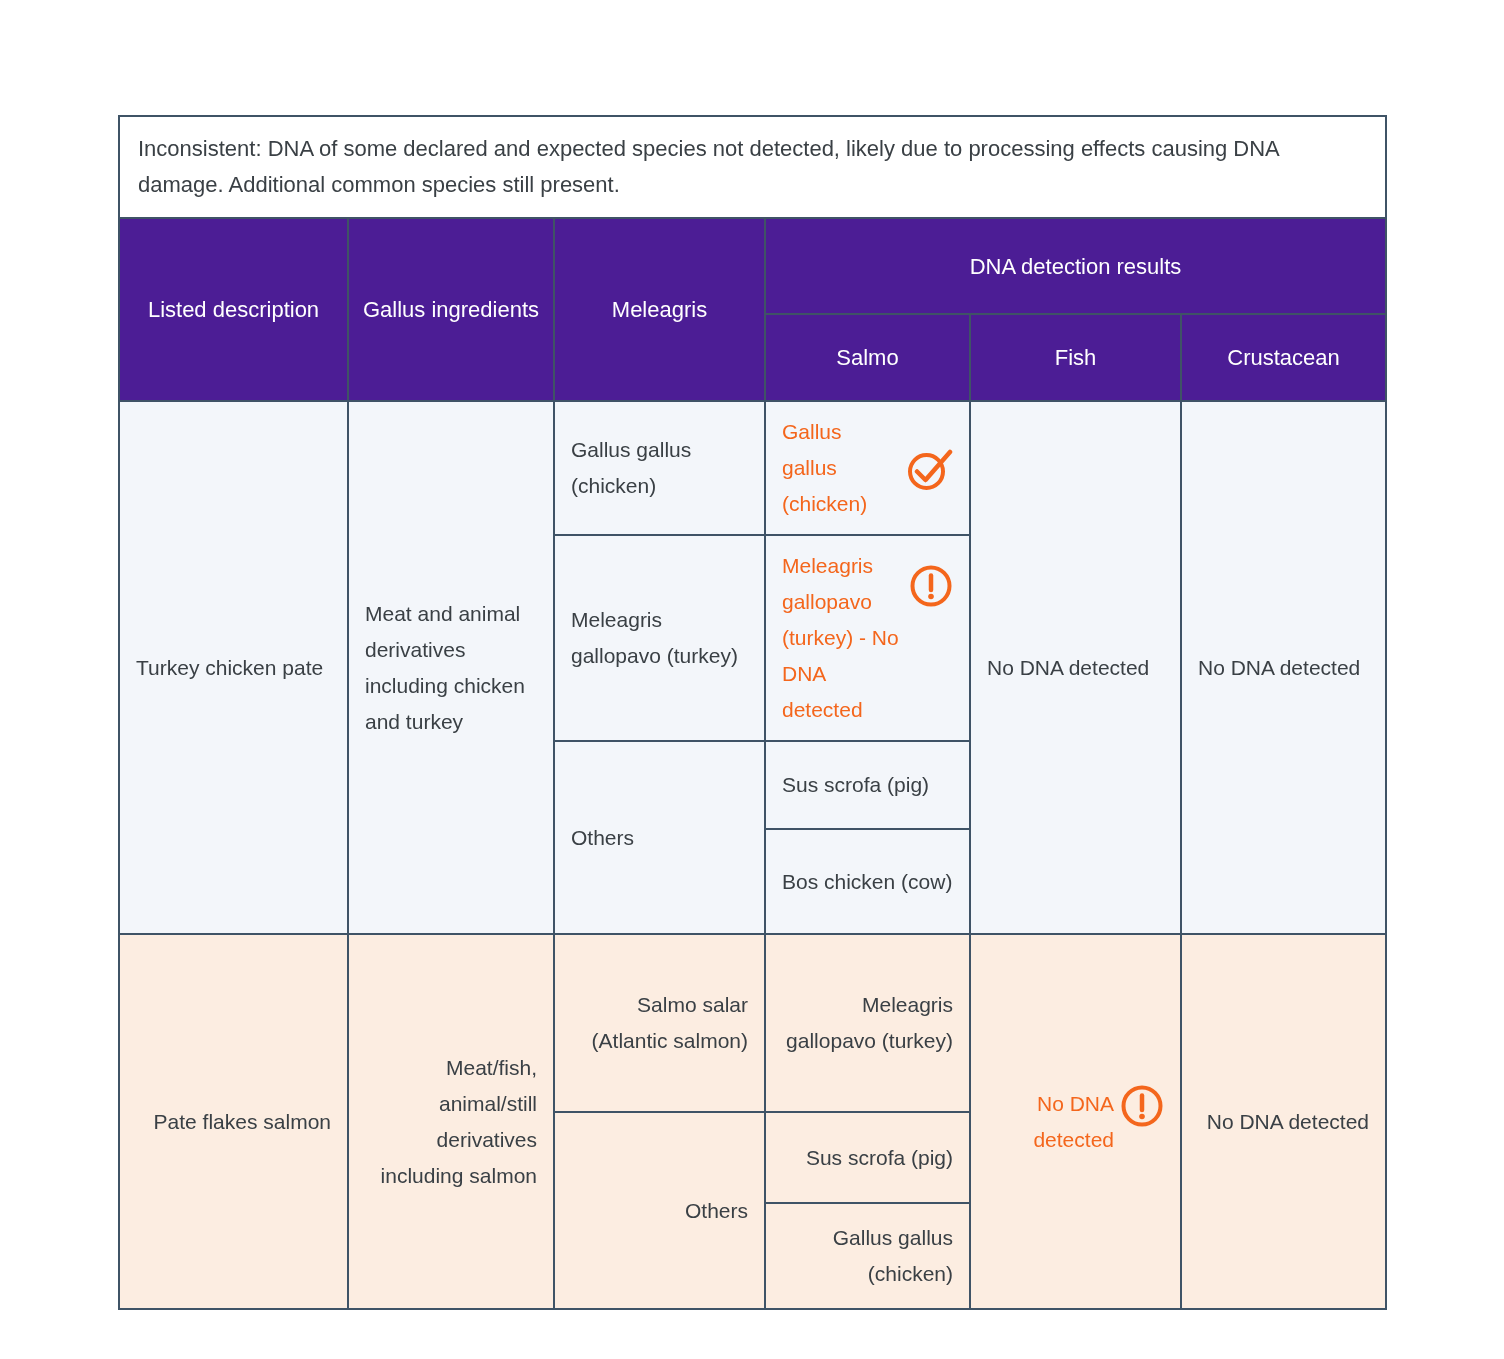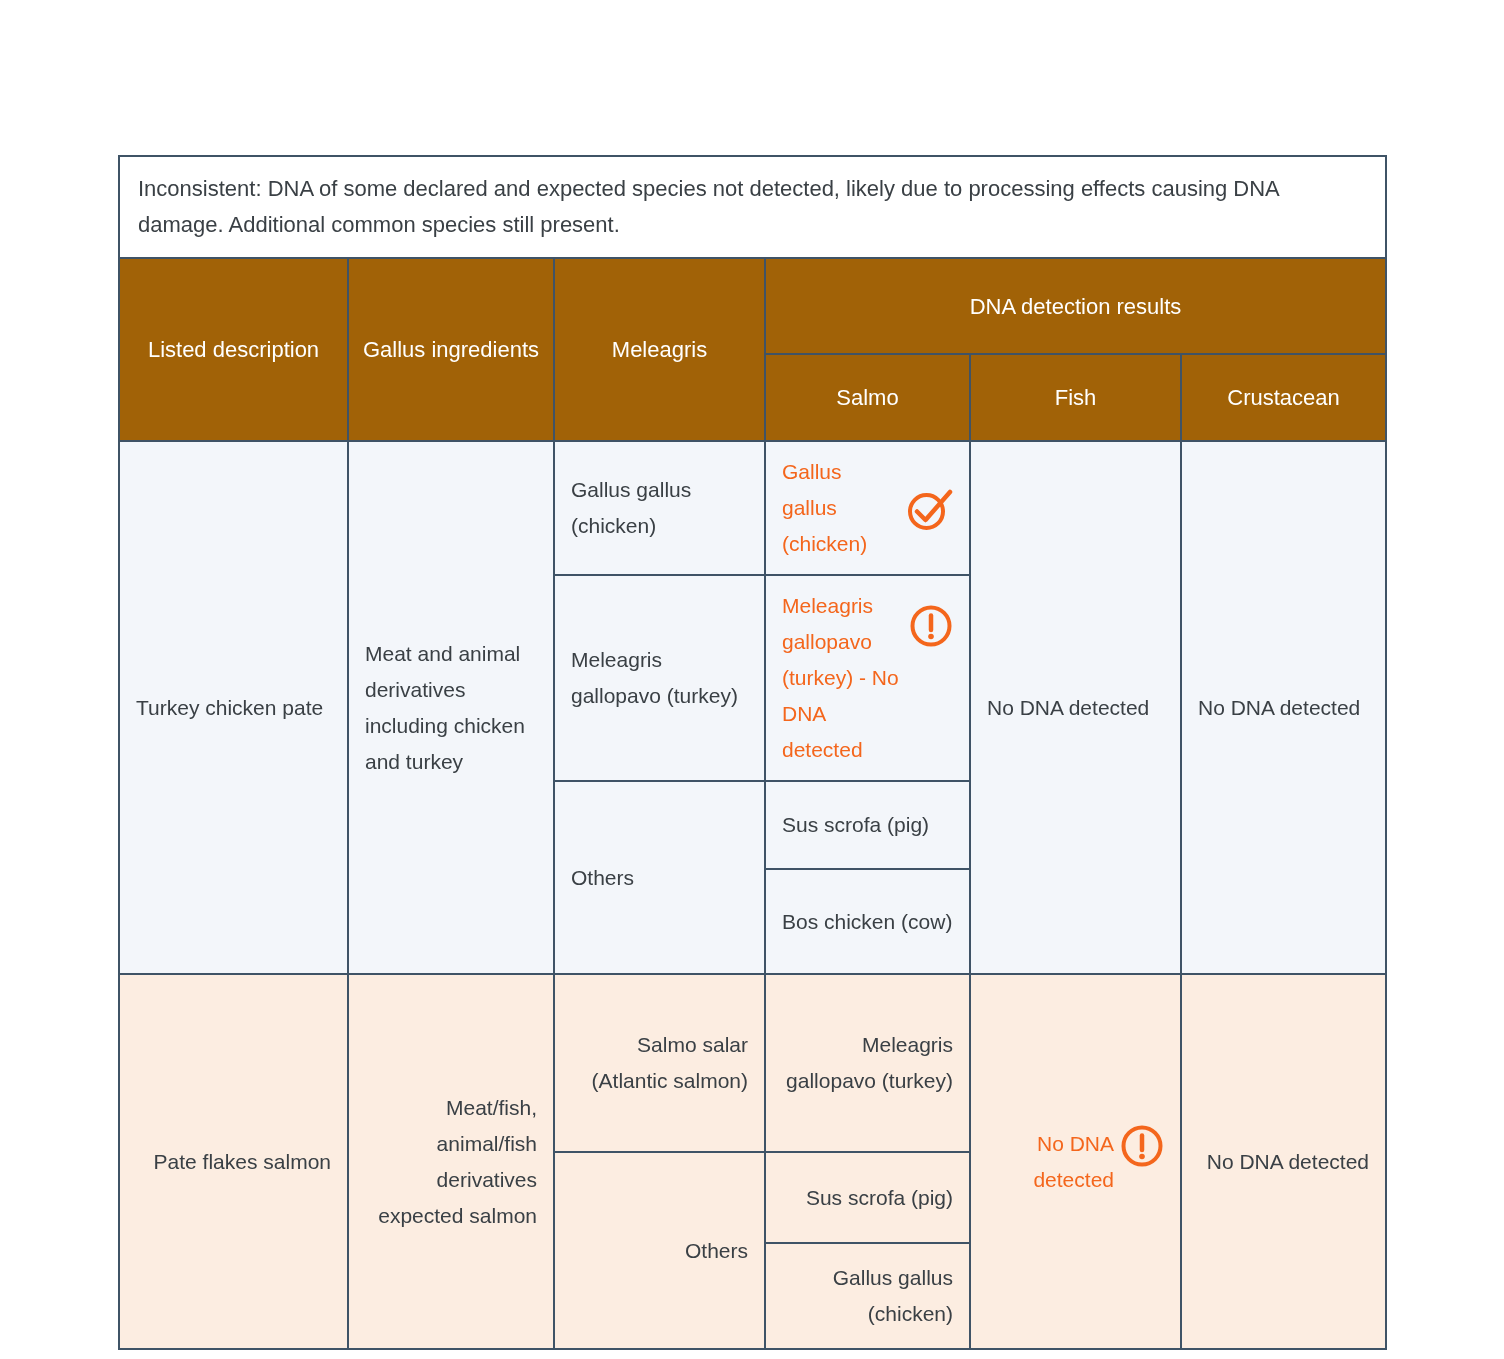--- a/index.html
+++ b/index.html
@@ -12,21 +12,20 @@
     position: relative;
     width: 1504px;
     height: 1359px;
     background: #ffffff;
   }
   .table-wrap {
     position: absolute;
     left: 118px;
     top: 115px;
     width: 1267px;
-    margin-top: 40px;
   }
   table.dna-table {
     border-collapse: collapse;
     table-layout: fixed;
     width: 100%;
     color: #3a4045;
   }
   table.dna-table td, table.dna-table th {
     border: 2px solid #3f5366;
     vertical-align: middle;
@@ -37,21 +36,21 @@
     background: #ffffff;
     padding: 14px 18px;
     font-size: 22px;
     line-height: 36px;
     font-weight: 400;
     color: #3a4045;
     text-align: left;
   }
   
   th.hdr {
-    background: #a16207;
+    background: #4c1d95;
     color: #ffffff;
     font-weight: 400;
     font-size: 22px;
     line-height: 35px;
     text-align: center;
     padding: 8px 12px;
   }
   
   td.cell {
     padding: 12px 16px;
@@ -145,21 +144,21 @@
       <tr class="p0" style="height:88px">
         <td class="cell" rowspan="2">Others</td>
         <td class="cell">Sus scrofa (pig)</td>
       </tr>
       <tr class="p0" style="height:105px">
         <td class="cell">Bos chicken (cow)</td>
       </tr>
 
       <tr class="p1" style="height:178px">
         <td class="cell" rowspan="3">Pate flakes salmon</td>
-        <td class="cell" rowspan="3">Meat/fish, animal/fish derivatives expected salmon</td>
+        <td class="cell" rowspan="3">Meat/fish, animal/still derivatives including salmon</td>
         <td class="cell">Salmo salar (Atlantic salmon)</td>
         <td class="cell">Meleagris gallopavo (turkey)</td>
         <td class="cell accent" rowspan="3">
           <div class="flexcell v-top">
             <span>No DNA detected</span>
             <span class="icon icon-slight">
               <svg width="44" height="44" viewBox="0 0 44 44" fill="none">
                 <circle cx="22" cy="22" r="18.5" stroke="#f4661c" stroke-width="4"></circle>
                 <line x1="22" y1="11.5" x2="22" y2="26" stroke="#f4661c" stroke-width="4.5" stroke-linecap="round"></line>
                 <circle cx="22" cy="32.5" r="2.8" fill="#f4661c"></circle>

